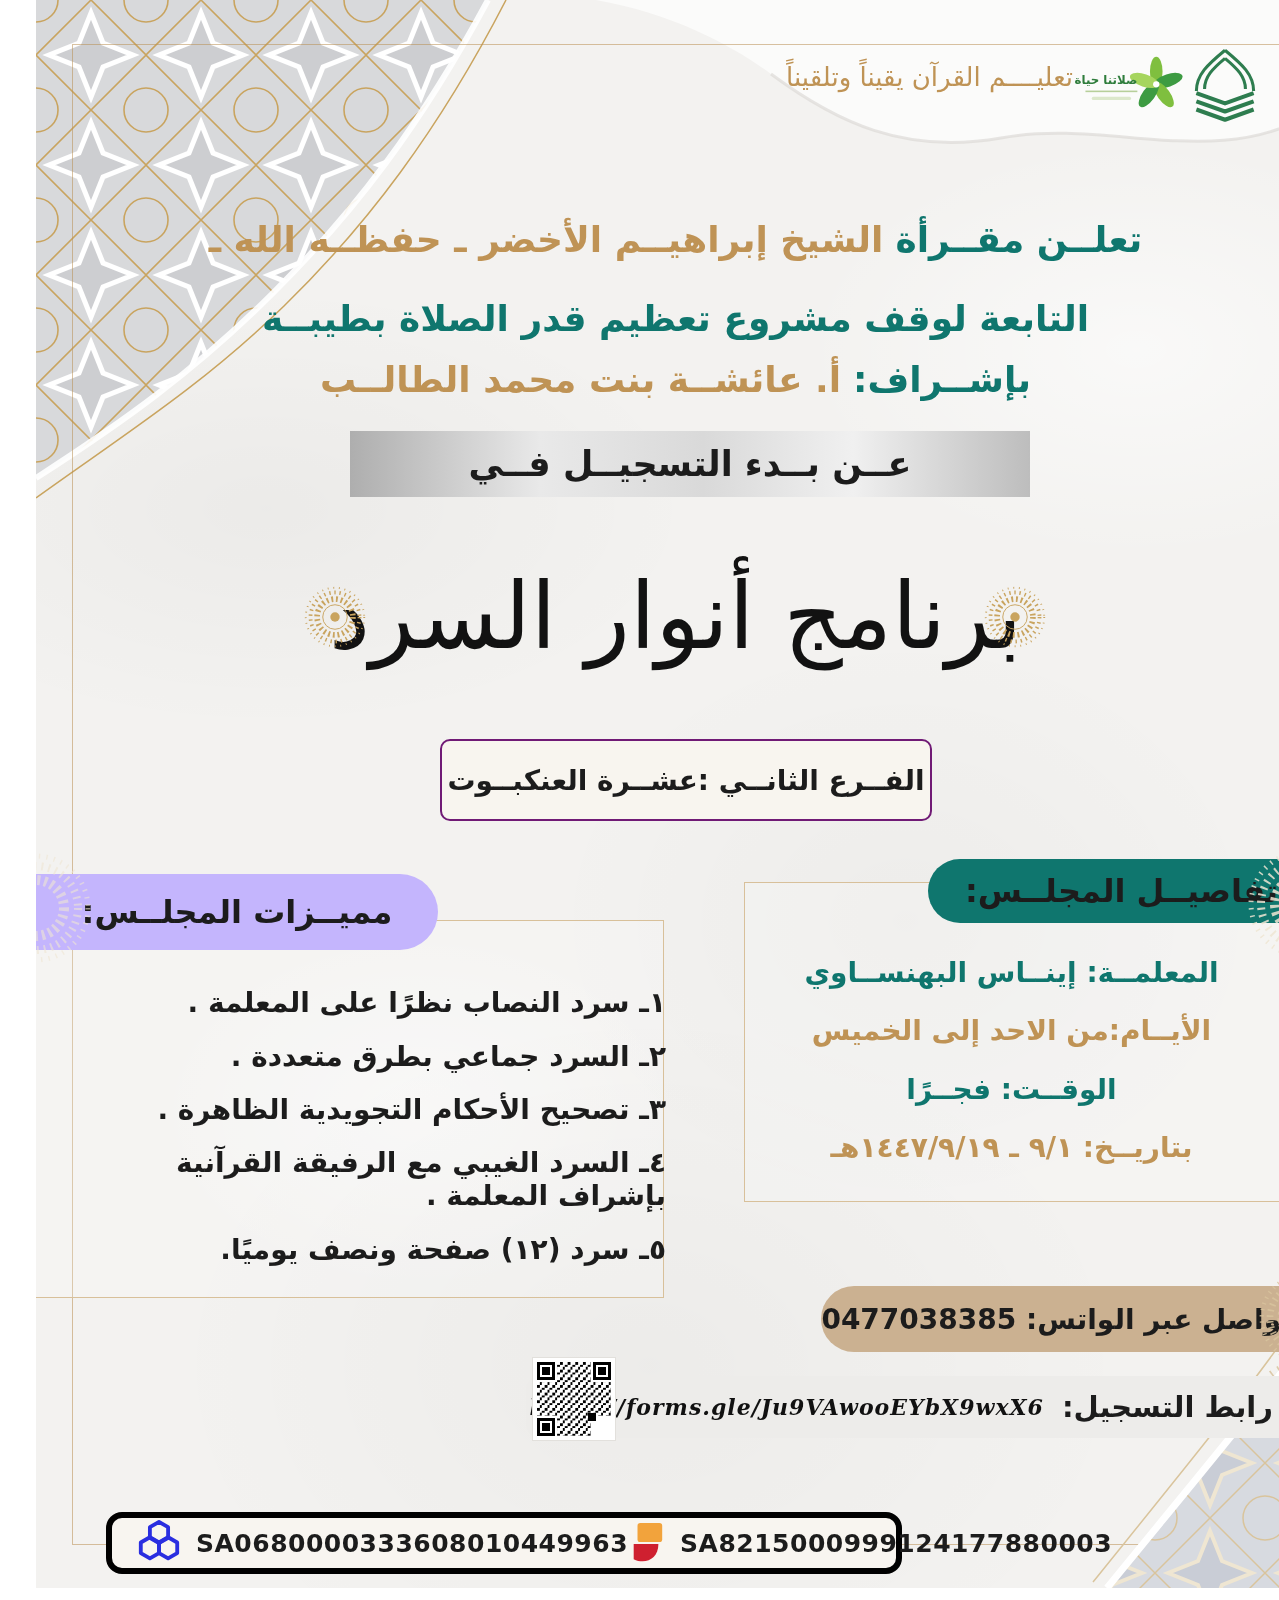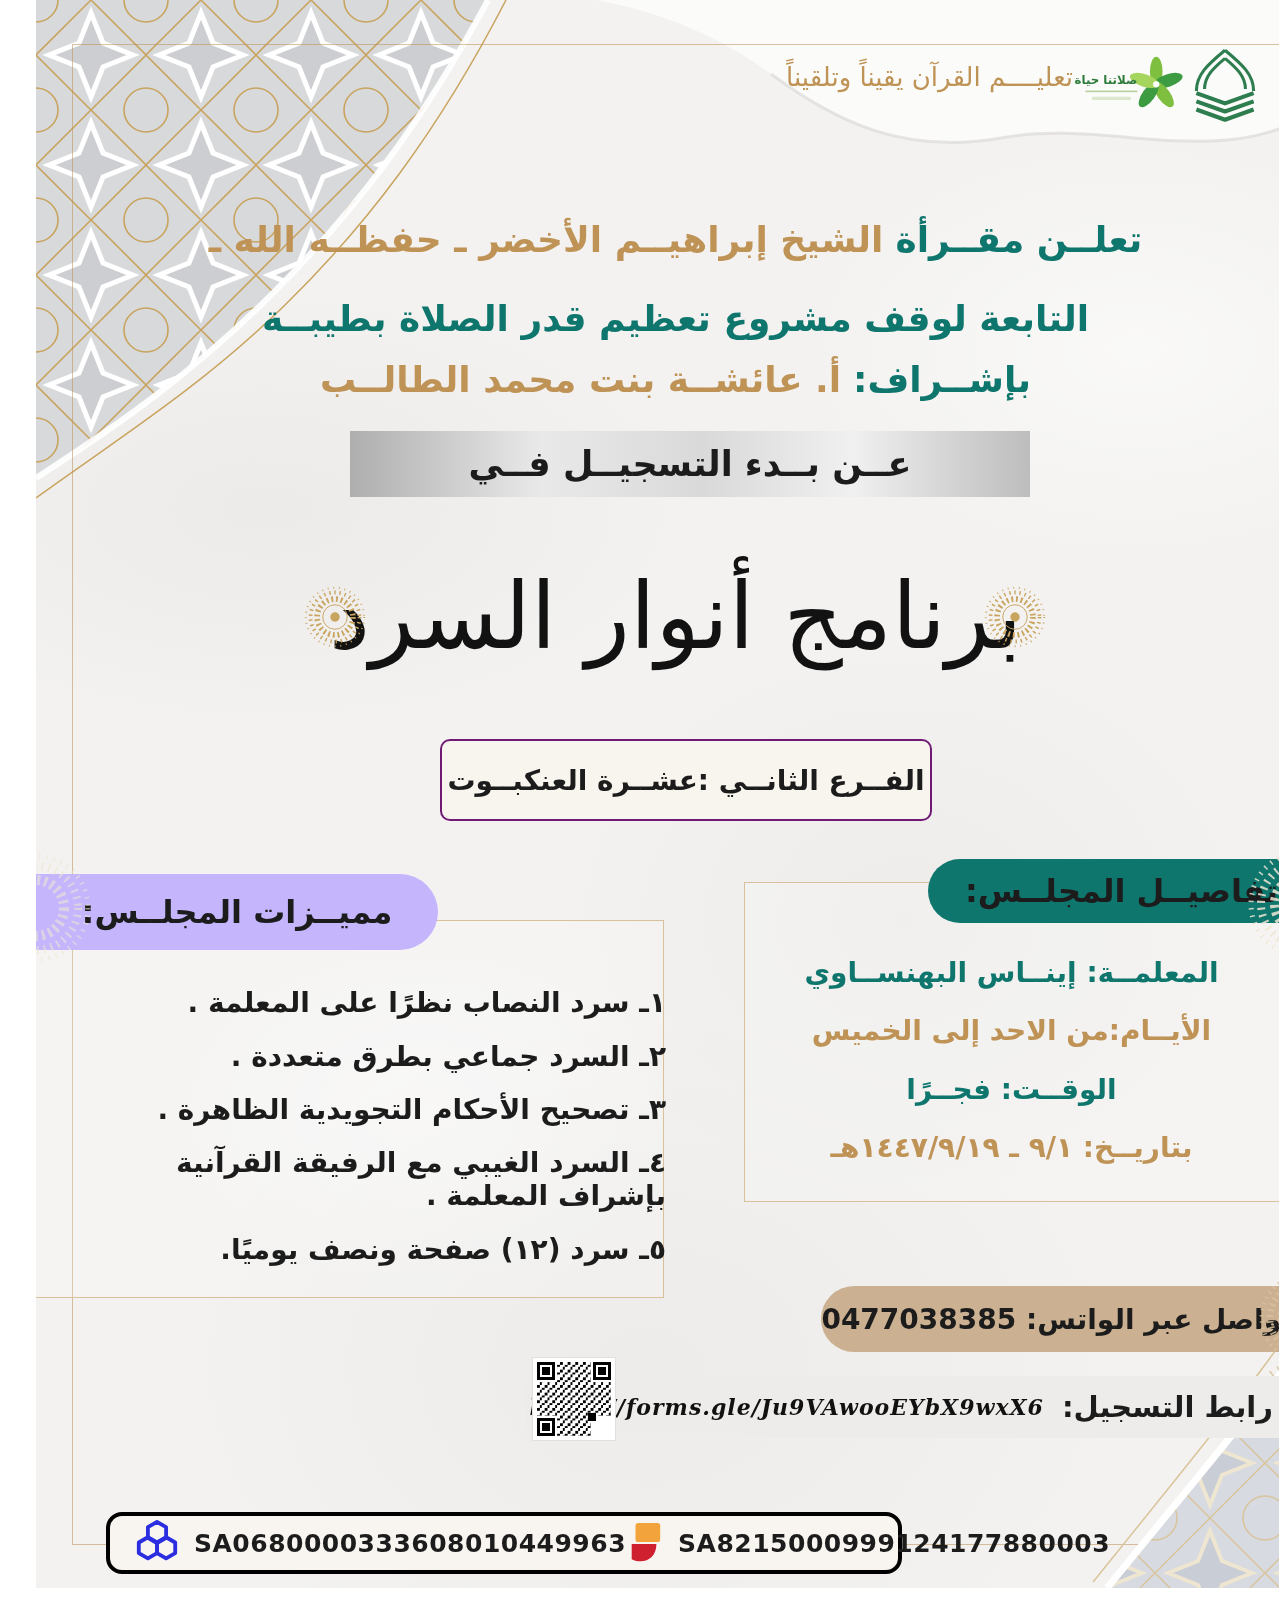--- a/index.html
+++ b/index.html
@@ -112,21 +112,21 @@
   .reg-label{font-size:29px;font-weight:bold;white-space:nowrap;}
   .reg-url{
     font-family:"DejaVu Serif", serif;font-style:italic;font-weight:bold;
     font-size:22px;direction:ltr;letter-spacing:1px;color:#111;
   }
   .qr{position:absolute;left:497px;top:1358px;width:82px;height:82px;z-index:6;
     background:#fff;padding:4px;box-sizing:border-box;box-shadow:0 0 0 1px #e2e0dc;}
 
   .iban-bar{
     position:absolute;left:70px;top:1512px;width:796px;height:62px;z-index:5;
-    background:#f8f5f0;border:4px solid #000000;border-radius:16px;
+    background:#f8f5f0;border:6px solid #000000;border-radius:16px;
     display:flex;align-items:center;justify-content:space-between;
     padding:0 34px 0 24px;box-sizing:border-box;direction:ltr;
   }
   .iban-group{display:flex;align-items:center;gap:14px;}
   .iban-text{font-size:25px;font-weight:bold;letter-spacing:0.5px;}
 
   .lace{position:absolute;z-index:4;opacity:0.85;}
   .lace-dim{opacity:0.6;}
 </style>
 </head>

